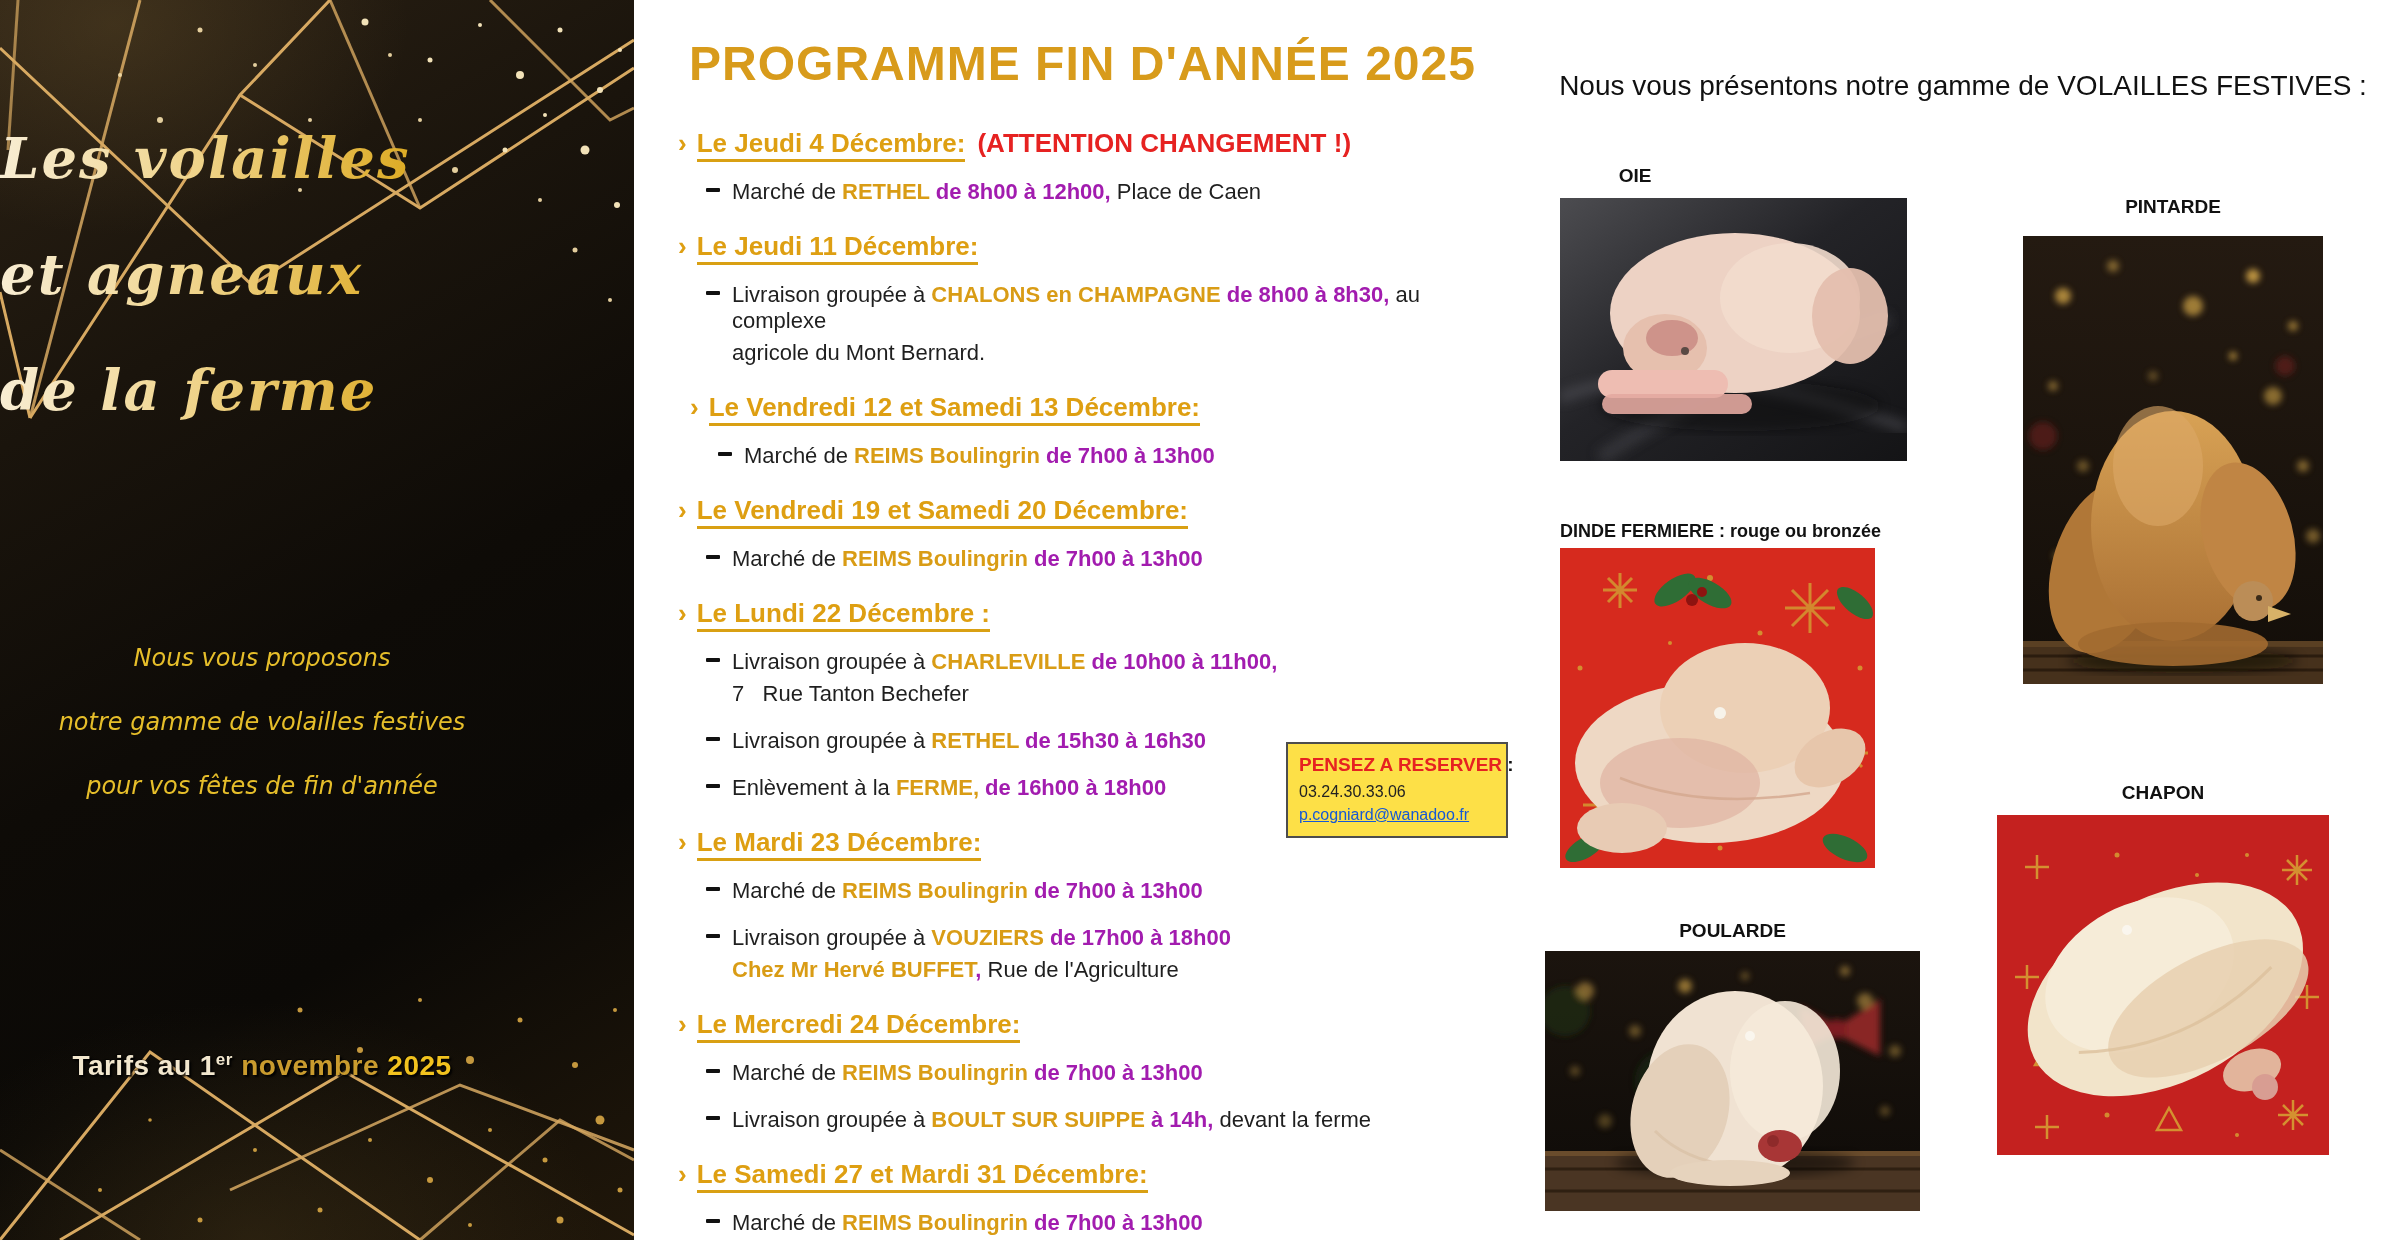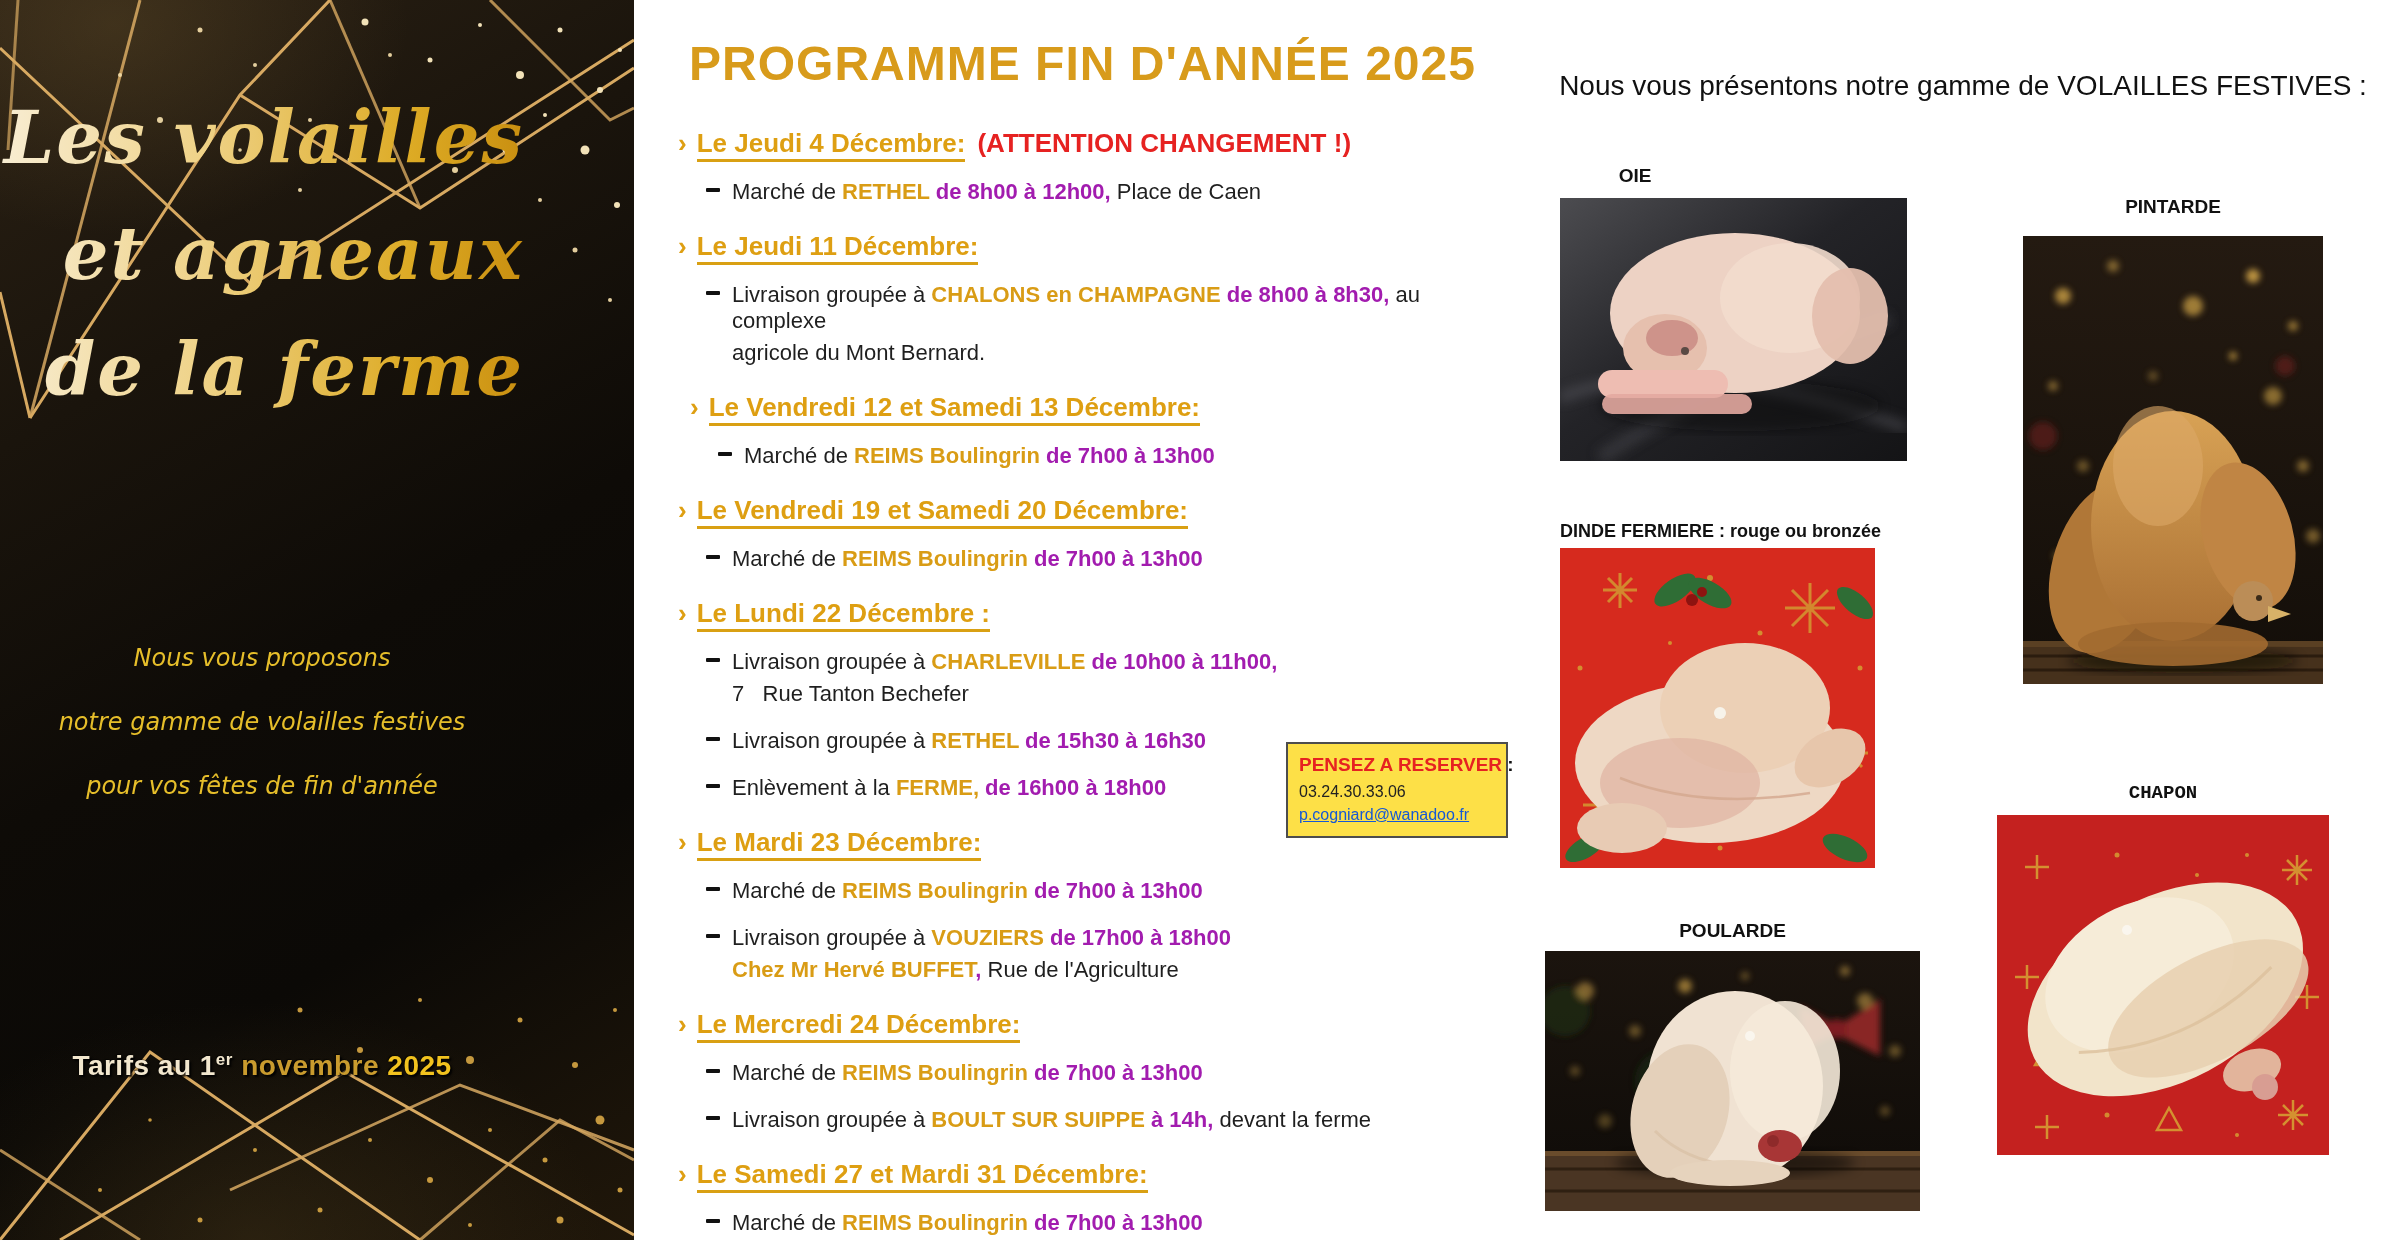--- a/index.html
+++ b/index.html
@@ -7,23 +7,23 @@
           font-family:"Liberation Sans", sans-serif; overflow:hidden; }
 
   
   .left-panel { position:absolute; left:0; top:0; width:634px; height:1240px; overflow:hidden;
     background:
       radial-gradient(420px 300px at 18% 2%, rgba(120,95,50,0.30), rgba(0,0,0,0) 70%),
       radial-gradient(500px 340px at 40% 100%, rgba(95,75,35,0.28), rgba(0,0,0,0) 70%),
       linear-gradient(150deg,#2b2114 0%, #1a140c 28%, #0e0b07 52%, #0b0906 72%, #20170a 100%);
   }
   .left-panel svg.deco { position:absolute; left:0; top:0; width:634px; height:1240px; }
-  .lp-title { position:absolute; top:80px; left:0; width:524px; text-align:right;
+  .lp-title { position:absolute; top:100px; left:0; width:524px; text-align:left;
     font-family:"DejaVu Serif", serif; font-style:italic; font-weight:bold;
-    font-size:72px; line-height:116px; color:#E4B42E; letter-spacing:2px; }
+    font-size:56px; line-height:116px; color:#E4B42E; letter-spacing:2px; }
   @supports ((-webkit-background-clip:text) or (background-clip:text)) {
     .lp-title .line {
       background:linear-gradient(90deg,#F8EDD3 0%, #EFD389 38%, #DDAB25 78%, #C98F10 100%);
       -webkit-background-clip:text; background-clip:text; color:transparent; }
   }
   .lp-sub { position:absolute; top:626px; left:0; width:524px; text-align:center;
     font-family:"DejaVu Sans", sans-serif; font-style:italic;
     font-size:24px; line-height:64px; color:#E6BE2A; }
   .lp-tarif { position:absolute; top:1050px; left:0; width:524px; text-align:center;
     font-size:28px; font-weight:bold; letter-spacing:0.5px;
@@ -65,21 +65,21 @@
   .figure svg { width:100%; height:100%; display:block; }
   .fig-label { position:absolute; font-weight:bold; font-size:19px; color:#111;
     text-align:center; white-space:nowrap; }
   #fig-oie { left:1560px; top:198px; width:347px; height:263px; }
   #fig-oie .fig-label { top:-33px; left:0; width:150px; }
   #fig-pintarde { left:2023px; top:236px; width:300px; height:448px; }
   #fig-pintarde .fig-label { top:-40px; left:0; width:100%; }
   #fig-dinde { left:1560px; top:548px; width:315px; height:320px; }
   #fig-dinde .fig-label { top:-27px; left:0; width:100%; font-size:18px; }
   #fig-chapon { left:1997px; top:815px; width:332px; height:340px; }
-  #fig-chapon .fig-label { top:-33px; left:0; width:100%;font-family:Liberation Mono, monospace; }
+  #fig-chapon .fig-label { top:-33px; left:0; width:100%; }
   #fig-poularde { left:1545px; top:951px; width:375px; height:260px; }
   #fig-poularde .fig-label { top:-31px; left:0; width:100%; }
 </style>
 </head>
 <body>
 
 <div class="page">
 
   <div class="left-panel">
     <svg class="deco" viewBox="0 0 634 1240">

